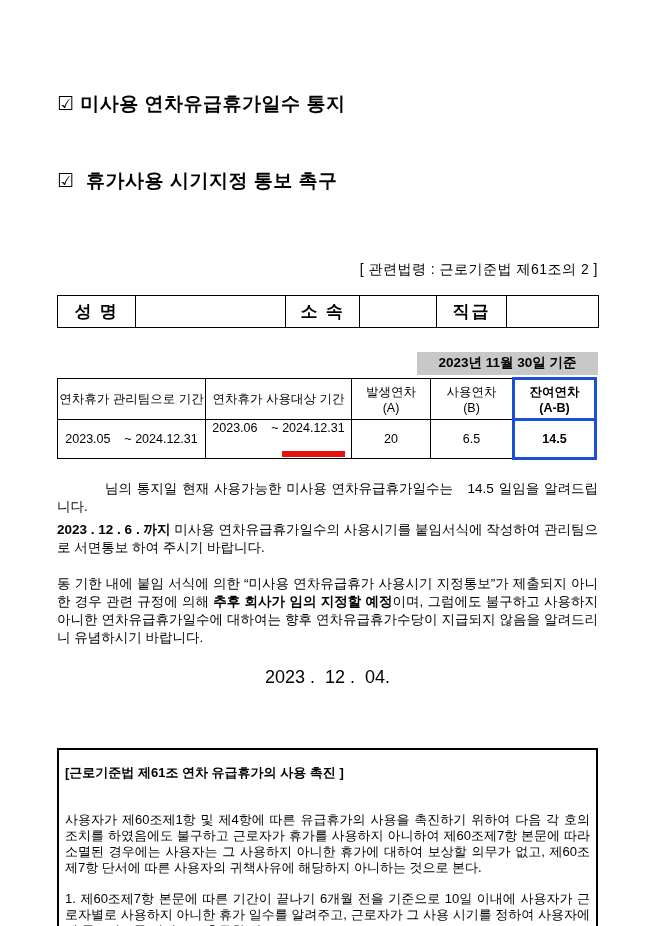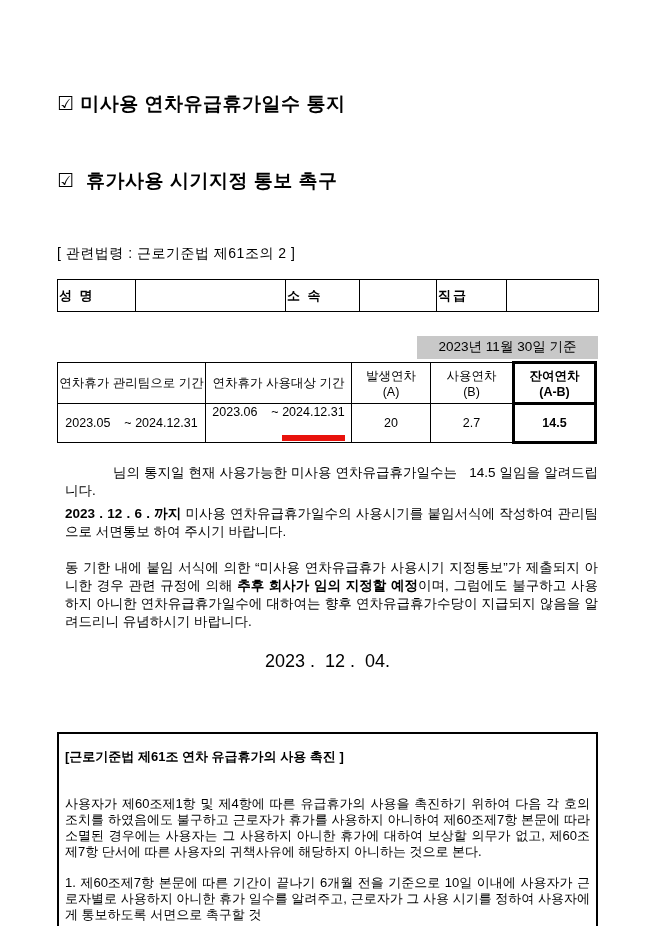--- a/index.html
+++ b/index.html
@@ -6,43 +6,43 @@
   body {
     width: 655px; height: 926px;
     font-family: "Liberation Sans", "DejaVu Sans", sans-serif;
     color: #000; position: relative; overflow: hidden;
   }
   .page { padding: 0 57px; }
 
   
   .doc-title { margin-top: 40px; font-weight: bold;
     font-size: 19px; line-height: 1.35; letter-spacing: 0.5px; white-space: pre; }
-  .law-ref { text-align: left; font-size: 14px; letter-spacing: 0.5px; }
+  .law-ref { margin-top: 16px; text-align: right; font-size: 14px; letter-spacing: 0.5px; }
 
   
   table { border-collapse: collapse; table-layout: fixed; }
   .info-table { width: 541px; margin-top: 16px; }
-  .info-table td { border: 1.6px solid #000; height: 29px; font-size: 13px;
-    text-align: left; vertical-align: middle; }
+  .info-table td { border: 1.6px solid #000; height: 29px; font-size: 17px;
+    text-align: center; vertical-align: middle; font-family: Liberation Serif, serif; }
   .info-table td.lbl { font-weight: bold; letter-spacing: 2px; }
 
   .as-of { width: 175px; margin: 24px 0 0 auto; background: var(--highlight-bg, #c8c8c8);
-    font-weight: normal; font-size: 13.5px; text-align: center; padding: 2px 3px 3px 3px; }
+    font-weight: bold; font-size: 13.5px; text-align: center; padding: 2px 3px 3px 3px; }
 
   .leave-table { width: 538px; margin-top: 2px; }
   .leave-table td { border: 1.4px solid #000; font-size: 12.5px; text-align: center;
     vertical-align: middle; }
   .leave-table .hdr td { height: 36px; }
   .leave-table .data td { height: 30px; white-space: pre; }
-  .leave-table td.thick { border: 3px solid #000000; font-weight: bold; }
+  .leave-table td.thick { border: 3px solid #1d4ed8; font-weight: bold; }
   .red-underline { display: inline-block; border-bottom: 6px solid var(--underline-red, #e8120c);
     padding-bottom: 16px; }
 
   
-  .para { font-size: 13.5px; line-height: 1.32; text-align: justify; word-break: break-all; margin-left: 8px; }
+  .para { font-size: 13.5px; line-height: 1.32; text-align: justify; word-break: break-all; }
   .notice-line { margin-top: 20px; white-space: pre-wrap; text-indent: 48px; }
   .deadline-para { margin-top: 5px; }
   .bold-underline { font-weight: bold; white-space: pre; }
   .warn-para { margin-top: 19px; }
   .b { font-weight: bold; }
 
   .date-line { margin-top: 20px; text-align: center; font-size: 18px; white-space: pre; }
 
   
   .law-box { margin-top: 60px; border: 2px solid #000; padding: 10px 6px 12px 6px; }
@@ -107,21 +107,21 @@
       </td>
       <td class="thick">
         <div>잔여연차</div>
         <div>(A-B)</div>
       </td>
     </tr>
     <tr class="data">
       <td>2023.05    ~ 2024.12.31</td>
       <td><span>2023.06    ~ </span><span class="red-underline">2024.12.31</span></td>
       <td>20</td>
-      <td>2.7</td>
+      <td>6.5</td>
       <td class="thick">14.5</td>
     </tr>
   </tbody>
     </table>
 
   <div class="para notice-line">님의 통지일 현재 사용가능한 미사용 연차유급휴가일수는   14.5 일임을 알려드립니다.</div>
 
   <div class="para deadline-para"><span class="bold-underline">2023 . 12 . 6 . 까지</span><span> 미사용 연차유급휴가일수의 사용시기를 붙임서식에 작성하여 관리팀으로 서면통보 하여 주시기 바랍니다.</span></div>
 
   <div class="para warn-para"><span>동 기한 내에 붙임 서식에 의한 “미사용 연차유급휴가 사용시기 지정통보”가 제출되지 아니한 경우 관련 규정에 의해 </span><span class="b">추후 회사가 임의 지정할 예정</span><span>이며, 그럼에도 불구하고 사용하지 아니한 연차유급휴가일수에 대하여는 향후 연차유급휴가수당이 지급되지 않음을 알려드리니 유념하시기 바랍니다.</span></div>

